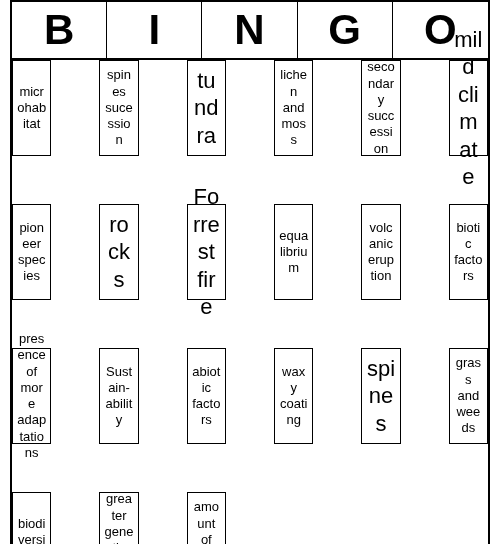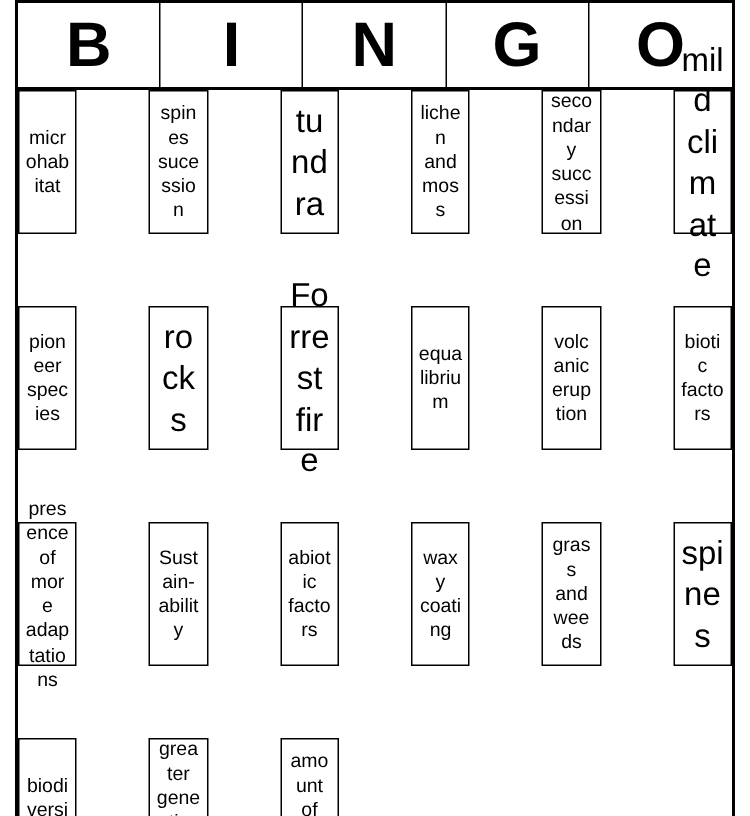--- a/index.html
+++ b/index.html
@@ -77,19 +77,19 @@
       <div class="bingo-cell">pioneer species</div>
       <div class="bingo-cell large-text">rocks</div>
       <div class="bingo-cell large-text">Forrest fire</div>
       <div class="bingo-cell">equalibrium</div>
       <div class="bingo-cell">volcanic eruption</div>
       <div class="bingo-cell">biotic factors</div>
       <div class="bingo-cell">presence of more adaptations</div>
       <div class="bingo-cell">Sustain- ability</div>
       <div class="bingo-cell">abiotic factors</div>
       <div class="bingo-cell">waxy coating</div>
+      <div class="bingo-cell large-text">spines</div>
       <div class="bingo-cell">grass and weeds</div>
-      <div class="bingo-cell large-text">spines</div>
       <div class="bingo-cell">biodiversity</div>
       <div class="bingo-cell">greater genetic variation</div>
       <div class="bingo-cell">amount of rainfall</div>
     </div>
 </div>
 
 </body></html>

